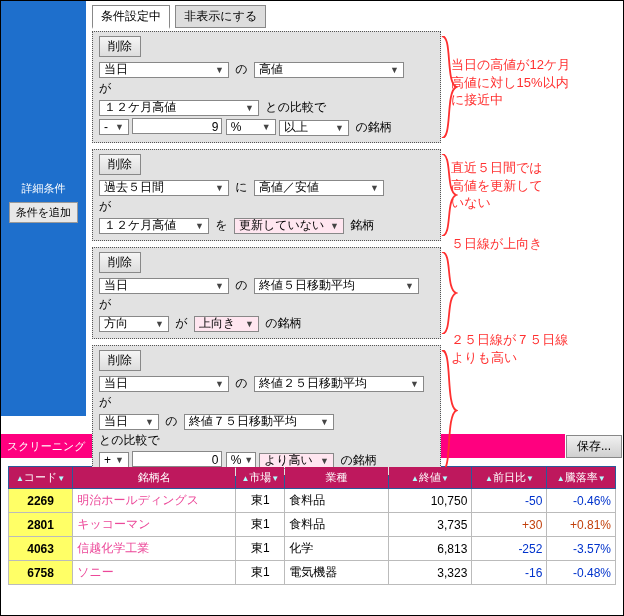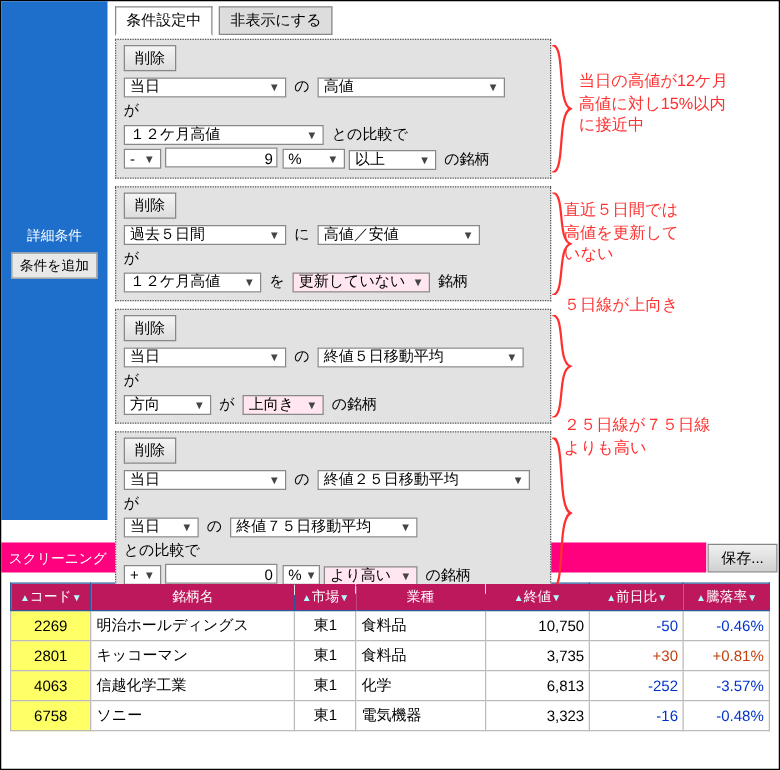--- a/index.html
+++ b/index.html
@@ -23,22 +23,22 @@
   .brace svg{width:100%;height:100%}
   .annot{position:absolute;color:#ff3030;font-size:13px;line-height:1.35;white-space:pre}
   .exec-bar{height:24px;display:flex;align-items:center}
   .exec-left{background:#ff007f;color:#fff;padding:0 6px;height:24px;display:flex;align-items:center;font-size:11px}
   .exec-btn{border:1px solid #888;background:linear-gradient(#f0f0f0,#d0d0d0);padding:2px 10px;margin:0 4px}
   .exec-msg{flex:1;background:#ff007f;color:#fff;height:24px;display:flex;align-items:center;padding:0 6px}
   .save-btn{border:1px solid #888;background:linear-gradient(#f0f0f0,#d0d0d0);padding:2px 10px;margin:0 1px}
   .table{width:608px;margin:8px auto 0 auto;border-collapse:collapse}
   .table th{background:#be185d;color:#fff;font-weight:normal;font-size:11px;border:1px solid #2a5a9a;padding:3px 2px;position:relative}
   .table td{border:1px solid #bbb;padding:3px 4px;font-size:12px}
-  .code-cell{background:#ffff66;text-align:center;font-weight:normal}
-  .name-cell a{color:#000000;text-decoration:none}
+  .code-cell{background:#ffff66;text-align:center;font-weight:bold}
+  .name-cell a{color:#ec4899;text-decoration:none}
   .r{text-align:right}
   .c{text-align:center}
   .pos{color:#c2410c}
   .neg{color:#0033cc}
   .sort{font-size:8px;color:#b0ffff}
 </style>
 </head>
 <body>
 
 <div class="frame">
@@ -203,21 +203,21 @@
               </span>
             <span class="txt">の銘柄</span>
           </div>
           <div class="brace"><svg viewBox="0 0 20 100" preserveAspectRatio="none">
                 <path d="M2,0 C14,0 6,45 18,50 C6,55 14,100 2,100" fill="none" stroke="#ff3030" stroke-width="2"></path>
               </svg></div>
         </div>
 
       </div>
 
-      <div class="annot" style="top:55px;left:377px">当日の高値が12ケ月
+      <div class="annot" style="top:55px;left:365px">当日の高値が12ケ月
 高値に対し15%以内
 に接近中</div>
       <div class="annot" style="top:158px;left:365px">直近５日間では
 高値を更新して
 いない</div>
       <div class="annot" style="top:234px;left:365px">５日線が上向き</div>
       <div class="annot" style="top:330px;left:365px">２５日線が７５日線
 よりも高い</div>
     </div>
   </div>

